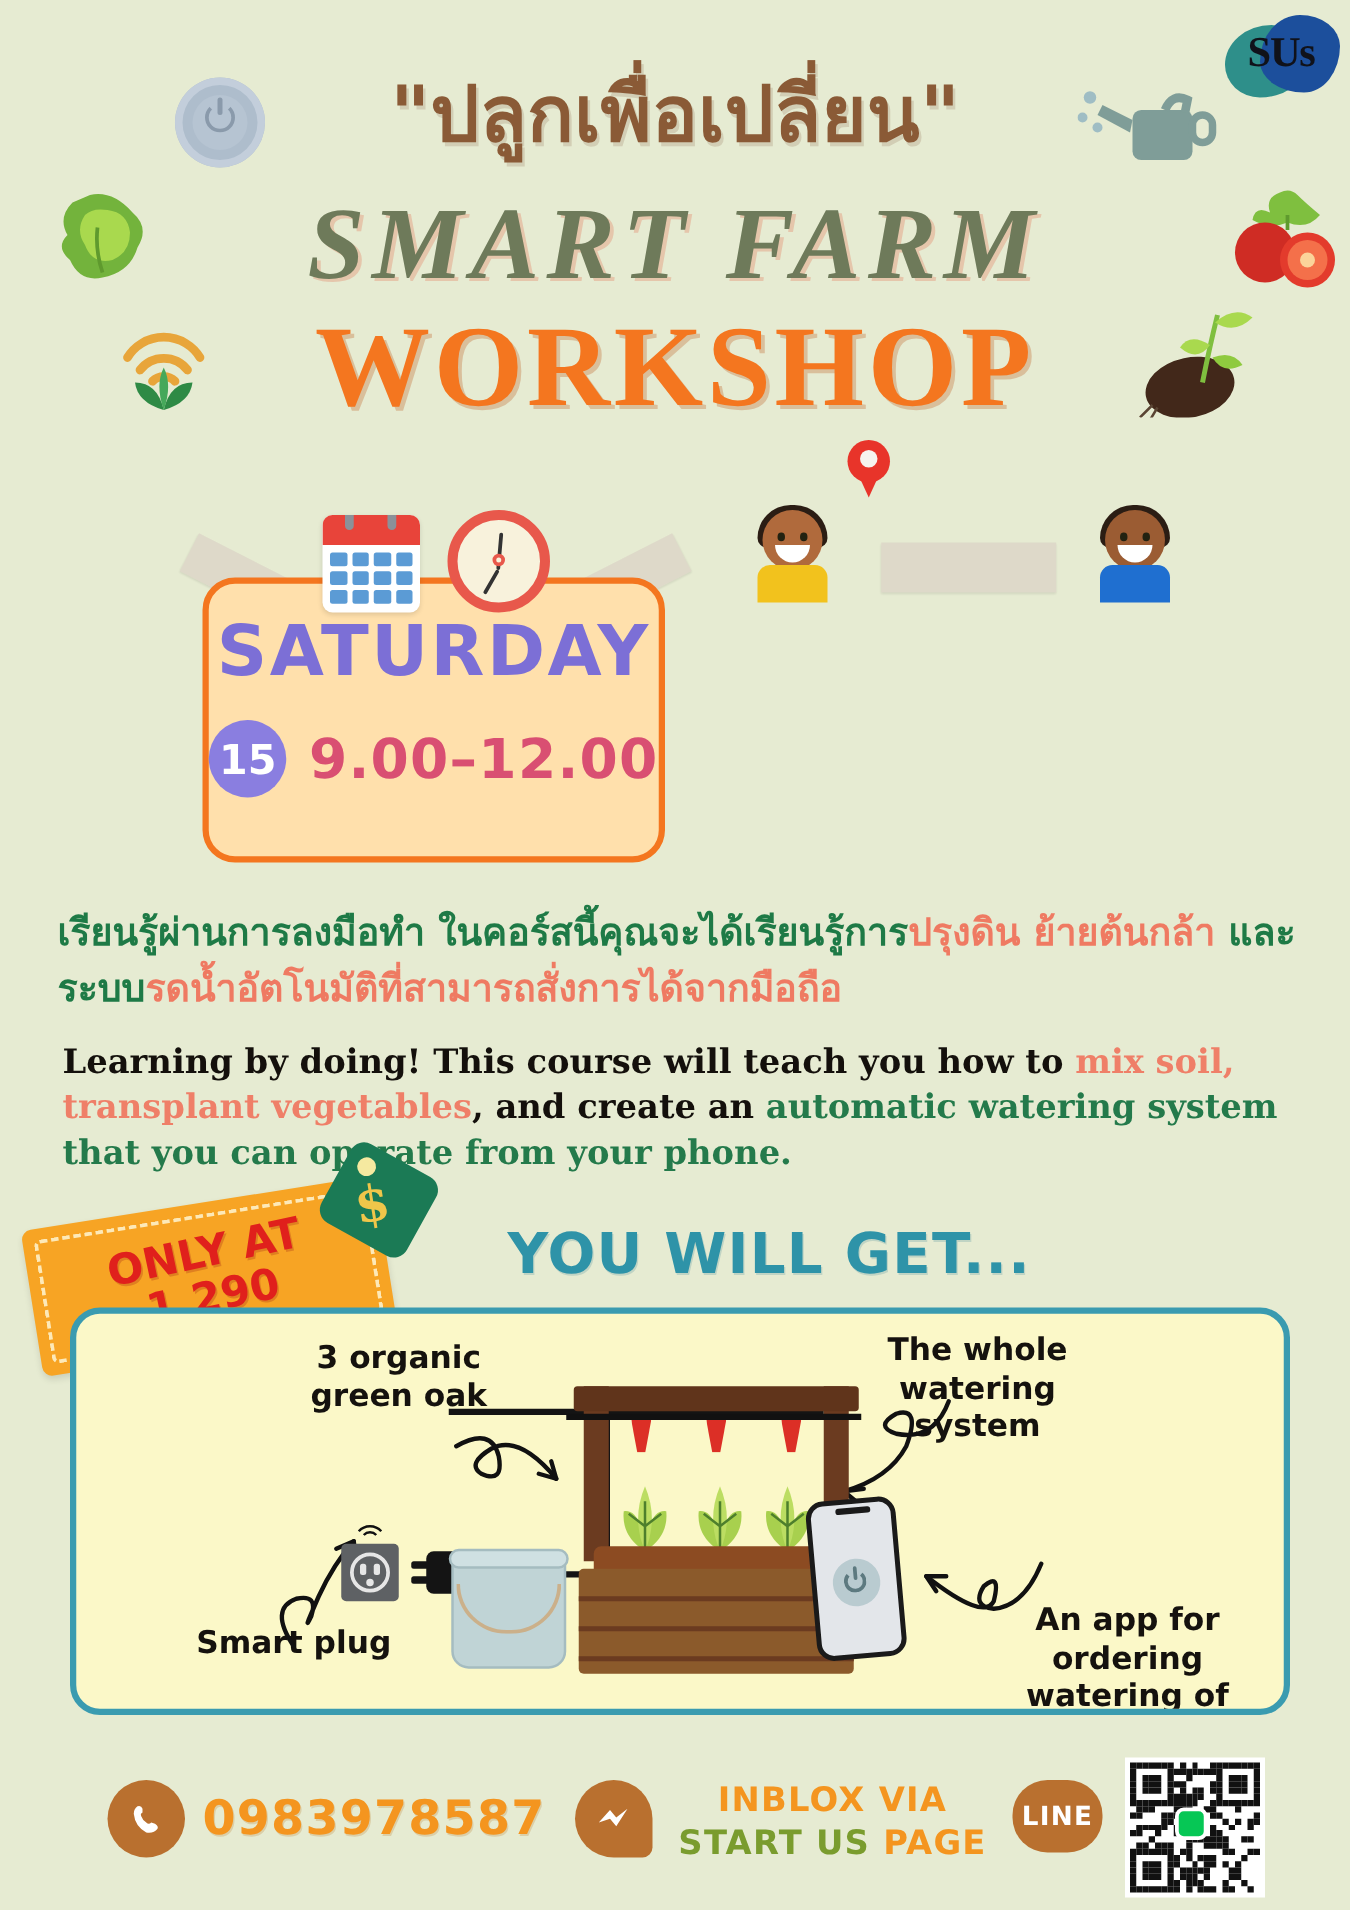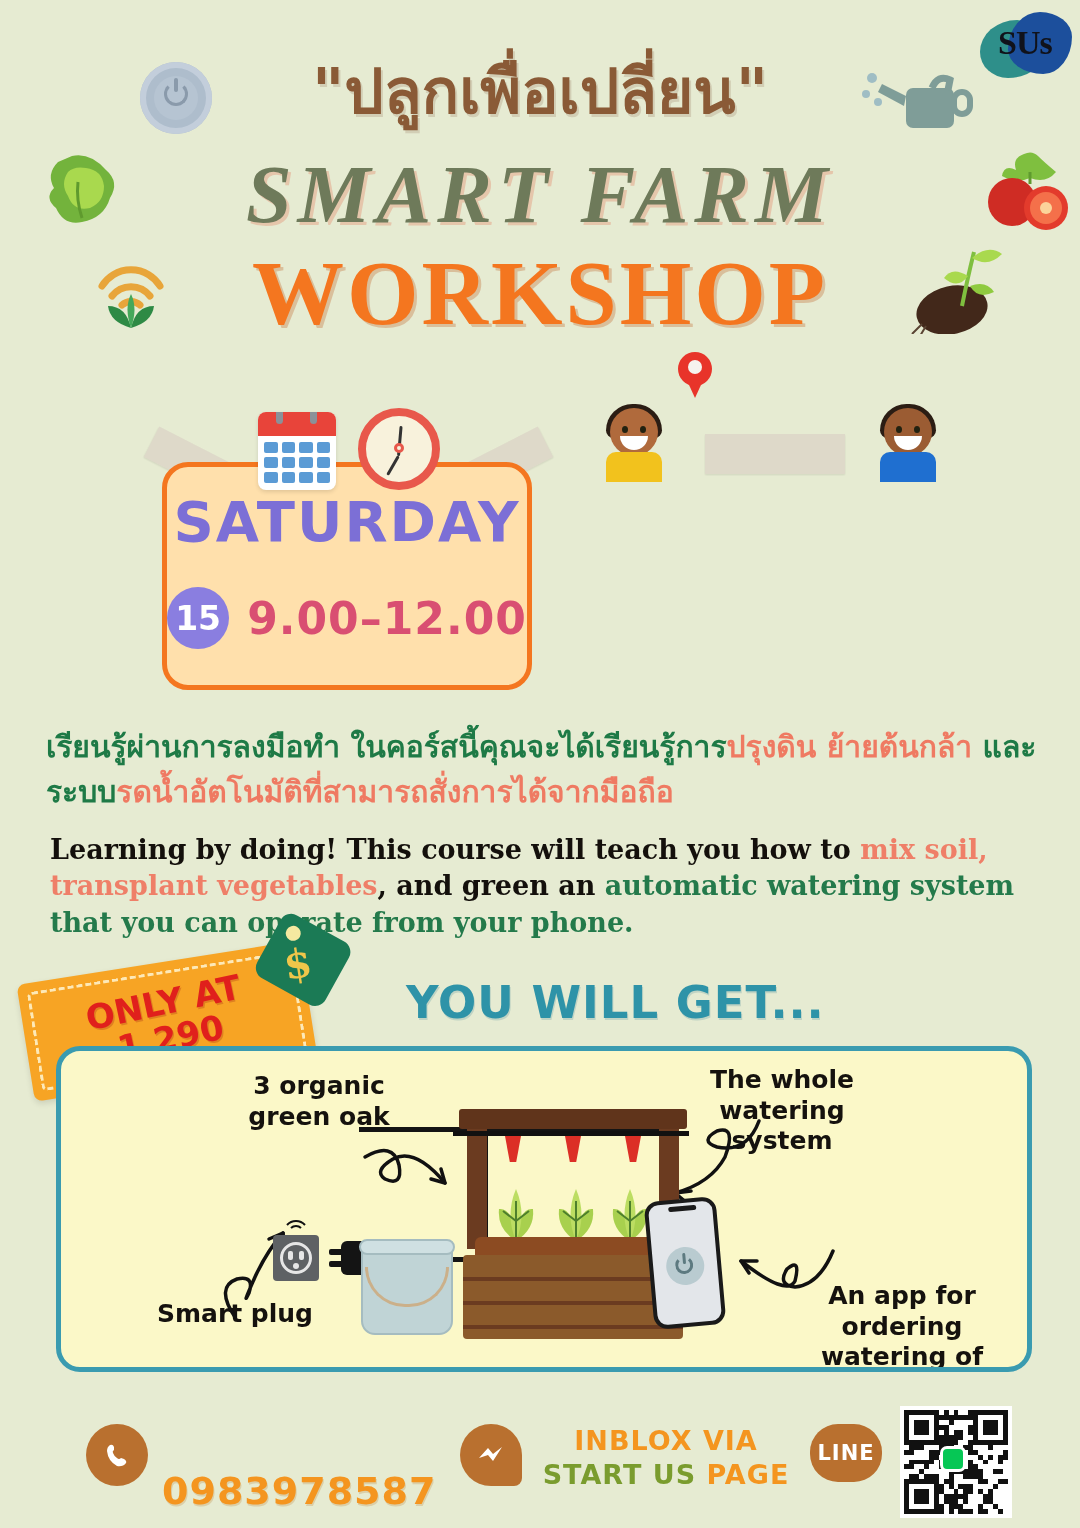--- a/index.html
+++ b/index.html
@@ -95,21 +95,21 @@
   .clock .hh { position:absolute; left:31px; top:18px; width:3px; height:22px; background:#333;
     transform-origin:50% 100%; transform:rotate(210deg); border-radius:2px; }
   .clock .mm { position:absolute; left:31px; top:10px; width:3px; height:30px; background:#333;
     transform-origin:50% 100%; transform:rotate(5deg); border-radius:2px; }
   .clock .pivot { position:absolute; left:28px; top:27px; width:10px; height:10px; border-radius:50%;
     background:#f8f2dc; border:3px solid #e8584b; }
 
   .saturday { position:absolute; left:0; top:22px; width:100%; text-align:center;
     font-size:56px; font-weight:bold; color:#7c6fd6; letter-spacing:2px;
     font-family:"DejaVu Sans", sans-serif; }
-  .daterow { position:absolute; left:0; top:120px; width:100%; display:flex; align-items:center; justify-content:center; gap:18px; }
+  .daterow { position:absolute; left:0; top:109px; width:100%; display:flex; align-items:center; justify-content:center; gap:18px; }
   .day-circle { width:62px; height:62px; border-radius:50%; background:#8a7ee0; color:#fff;
     display:flex; align-items:center; justify-content:center; font-size:33px; font-weight:bold;
     font-family:"DejaVu Sans", sans-serif; }
   .time { font-size:44px; font-weight:bold; color:#d94f72; font-family:"DejaVu Sans", sans-serif; letter-spacing:1px; }
 
   .kid { position:absolute; width:64px; height:70px; }
   .kid-girl { left:602px; top:408px; }
   .kid-boy  { left:876px; top:408px; }
   .kid .head { position:absolute; left:8px; top:0; width:48px; height:48px; border-radius:50%; }
   .kid .hair { position:absolute; left:4px; top:-4px; width:56px; height:34px; border-radius:28px 28px 8px 8px; background:#2b1d14; }
@@ -223,21 +223,21 @@
   .foot-icon { position:absolute; border-radius:50%; background:#b9702f;
     display:flex; align-items:center; justify-content:center; }
   .ic-phone { left:86px; top:1424px; width:62px; height:62px; }
   .ic-msg   { left:460px; top:1424px; width:62px; height:62px; border-radius:50% 50% 8px 50%; }
   .ic-line  { left:810px; top:1424px; width:72px; height:58px; border-radius:28px; }
   .ic-line span { color:#fff; font-weight:bold; font-size:21px; letter-spacing:1px;
     font-family:"DejaVu Sans", sans-serif; }
 
   .phone-num { position:absolute; left:162px; top:1432px; font-size:38px; font-weight:bold;
     color:#f4951f; font-family:"DejaVu Sans", sans-serif; letter-spacing:1px;
-    text-shadow:1px 2px 0 rgba(180,110,20,.22);margin-top:37px; }
+    text-shadow:1px 2px 0 rgba(180,110,20,.22); }
   .msg-text { position:absolute; left:536px; top:1424px; width:260px; text-align:center;
     font-size:27px; font-weight:bold; line-height:1.25; font-family:"DejaVu Sans", sans-serif;
     letter-spacing:1px; }
   .m-orange { color:#f4951f; } .m-green { color:#7a9c2e; }
 
   .qr { position:absolute; left:900px; top:1406px; width:112px; height:112px; background:#fff; padding:4px; }
   .qr .cells { position:relative; width:104px; height:104px; display:grid;
     grid-template-columns:repeat(21,1fr); grid-template-rows:repeat(21,1fr); }
   .qr .cells i { background:#111; }
   .qr .line-badge { position:absolute; left:40px; top:40px; width:26px; height:26px;
@@ -368,21 +368,21 @@
       <div class="eye" style="left:38px;"></div>
     <div class="smile"></div>
     <div class="body" style="background:#1f6fd0;"></div>
   </div>
 
   <div class="thai-para">
     <span>เรียนรู้ผ่านการลงมือทำ ในคอร์สนี้คุณจะได้เรียนรู้การ</span><span class="t-salmon">ปรุงดิน ย้ายต้นกล้า</span><span> และระบบ</span><span class="t-salmon">รดน้ำอัตโนมัติที่สามารถสั่งการได้จากมือถือ</span>
   </div>
 
   <div class="eng-para">
-    <span>Learning by doing! This course will teach you how to </span><span class="e-salmon">mix soil, transplant vegetables</span><span>, and green an </span><span class="e-green">automatic watering system that you can operate from your phone.</span>
+    <span>Learning by doing! This course will teach you how to </span><span class="e-salmon">mix soil, transplant vegetables</span><span>, and create an </span><span class="e-green">automatic watering system that you can operate from your phone.</span>
   </div>
 
   <div class="price-tag">
     <div class="dash"></div>
     <div class="pt-txt">
       <span>ONLY AT</span><br>
       <span>1,290</span>
     </div>
     <div class="tag-icon">
       <div class="hole"></div>

